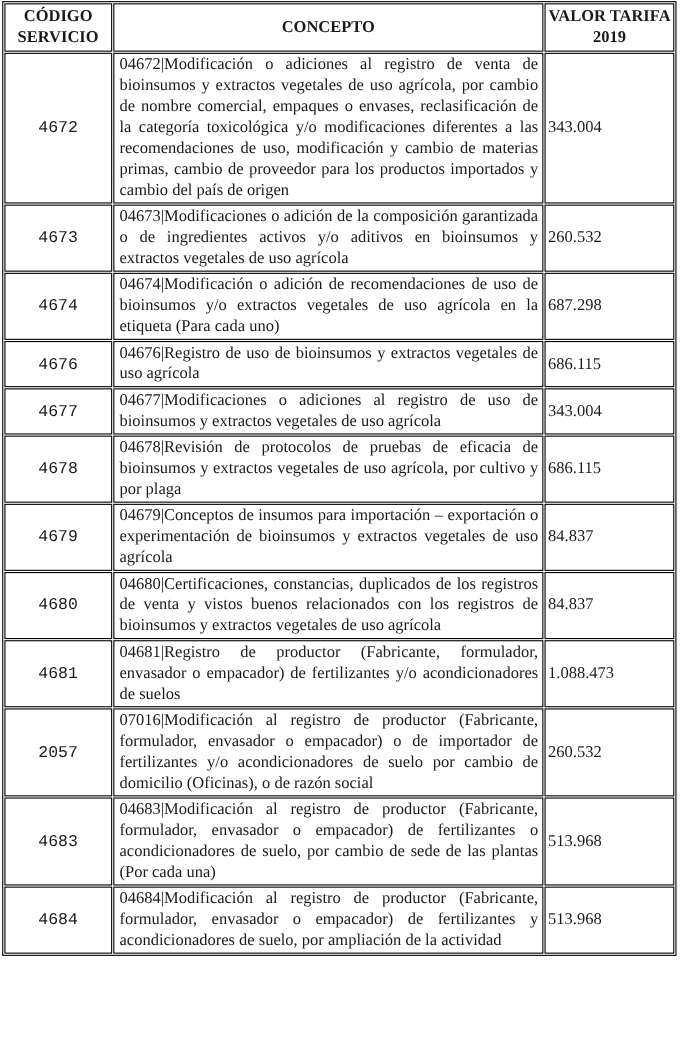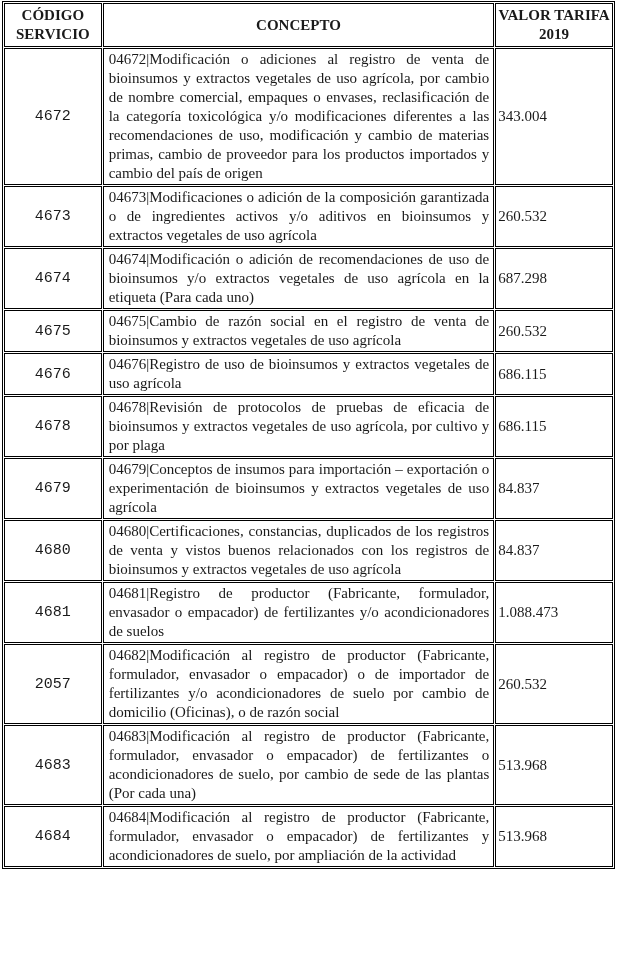--- a/index.html
+++ b/index.html
@@ -80,28 +80,28 @@
       <td class="code">4673</td>
       <td class="concept">04673|Modificaciones o adición de la composición garantizada o de ingredientes activos y/o aditivos en bioinsumos y extractos vegetales de uso agrícola</td>
       <td class="value">260.532</td>
     </tr>
     <tr>
       <td class="code">4674</td>
       <td class="concept">04674|Modificación o adición de recomendaciones de uso de bioinsumos y/o extractos vegetales de uso agrícola en la etiqueta (Para cada uno)</td>
       <td class="value">687.298</td>
     </tr>
     <tr>
-      <td class="code">4675</td>
-      <td class="concept">04675|Cambio de razón social en el registro de venta de bioinsumos y extractos vegetales de uso agrícola</td>
-      <td class="value">260.532</td>
-    </tr>
-    <tr>
       <td class="code">4676</td>
       <td class="concept">04676|Registro de uso de bioinsumos y extractos vegetales de uso agrícola</td>
       <td class="value">686.115</td>
+    </tr>
+    <tr>
+      <td class="code">4677</td>
+      <td class="concept">04677|Modificaciones o adiciones al registro de uso de bioinsumos y extractos vegetales de uso agrícola</td>
+      <td class="value">343.004</td>
     </tr>
     <tr>
       <td class="code">4678</td>
       <td class="concept">04678|Revisión de protocolos de pruebas de eficacia de bioinsumos y extractos vegetales de uso agrícola, por cultivo y por plaga</td>
       <td class="value">686.115</td>
     </tr>
     <tr>
       <td class="code">4679</td>
       <td class="concept">04679|Conceptos de insumos para importación – exportación o experimentación de bioinsumos y extractos vegetales de uso agrícola</td>
       <td class="value">84.837</td>
@@ -111,21 +111,21 @@
       <td class="concept">04680|Certificaciones, constancias, duplicados de los registros de venta y vistos buenos relacionados con los registros de bioinsumos y extractos vegetales de uso agrícola</td>
       <td class="value">84.837</td>
     </tr>
     <tr>
       <td class="code">4681</td>
       <td class="concept">04681|Registro de productor (Fabricante, formulador, envasador o empacador) de fertilizantes y/o acondicionadores de suelos</td>
       <td class="value">1.088.473</td>
     </tr>
     <tr>
       <td class="code">2057</td>
-      <td class="concept">04682|Modificación al registro de productor (Fabricante, formulador, envasador o empacador) o de importador de fertilizantes y/o acondicionadores de suelo por cambio de domicilio (Oficinas), o de razón social</td>
+      <td class="concept">07016|Modificación al registro de productor (Fabricante, formulador, envasador o empacador) o de importador de fertilizantes y/o acondicionadores de suelo por cambio de domicilio (Oficinas), o de razón social</td>
       <td class="value">260.532</td>
     </tr>
     <tr>
       <td class="code">4683</td>
       <td class="concept">04683|Modificación al registro de productor (Fabricante, formulador, envasador o empacador) de fertilizantes o acondicionadores de suelo, por cambio de sede de las plantas (Por cada una)</td>
       <td class="value">513.968</td>
     </tr>
     <tr>
       <td class="code">4684</td>
       <td class="concept">04684|Modificación al registro de productor (Fabricante, formulador, envasador o empacador) de fertilizantes y acondicionadores de suelo, por ampliación de la actividad</td>

